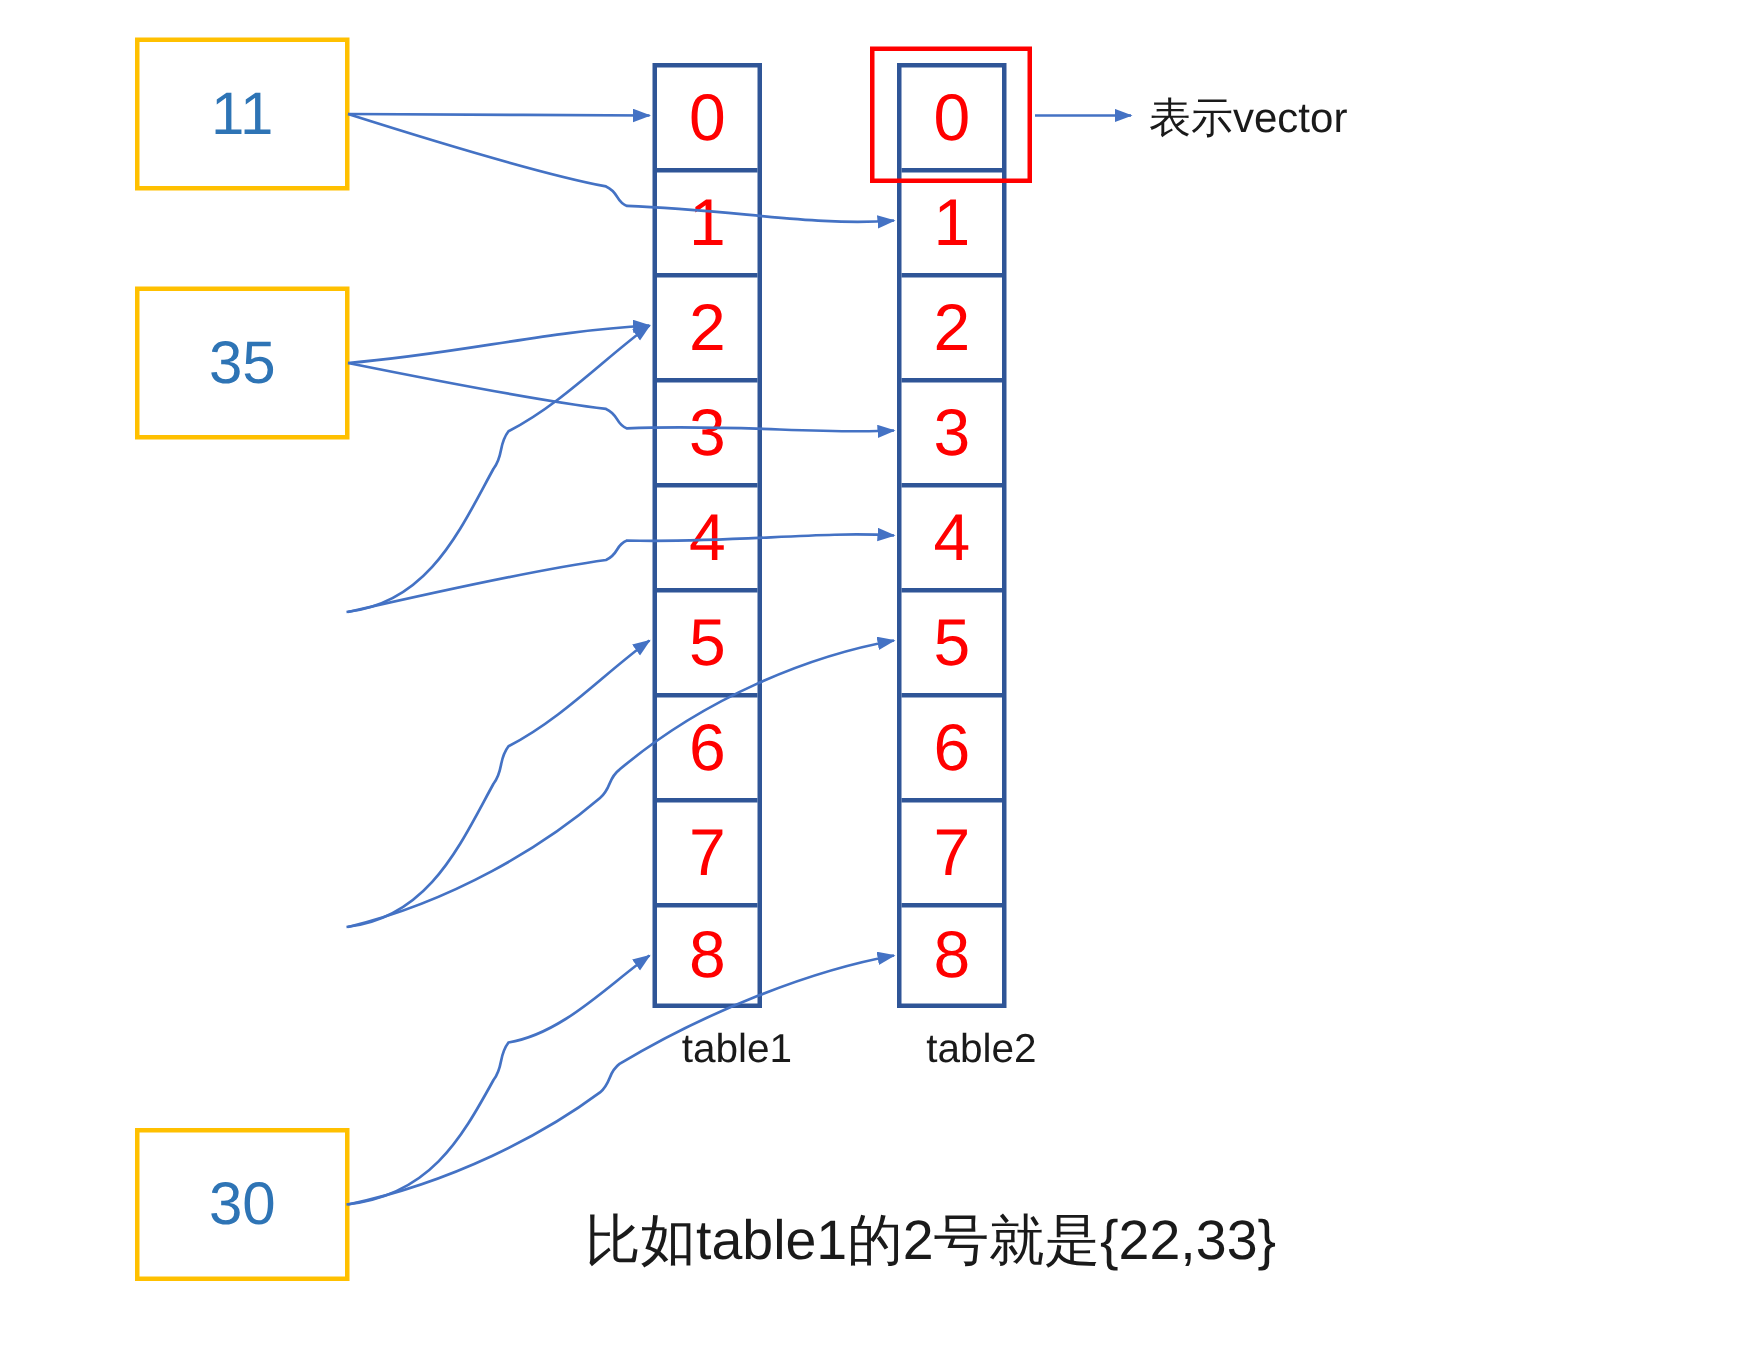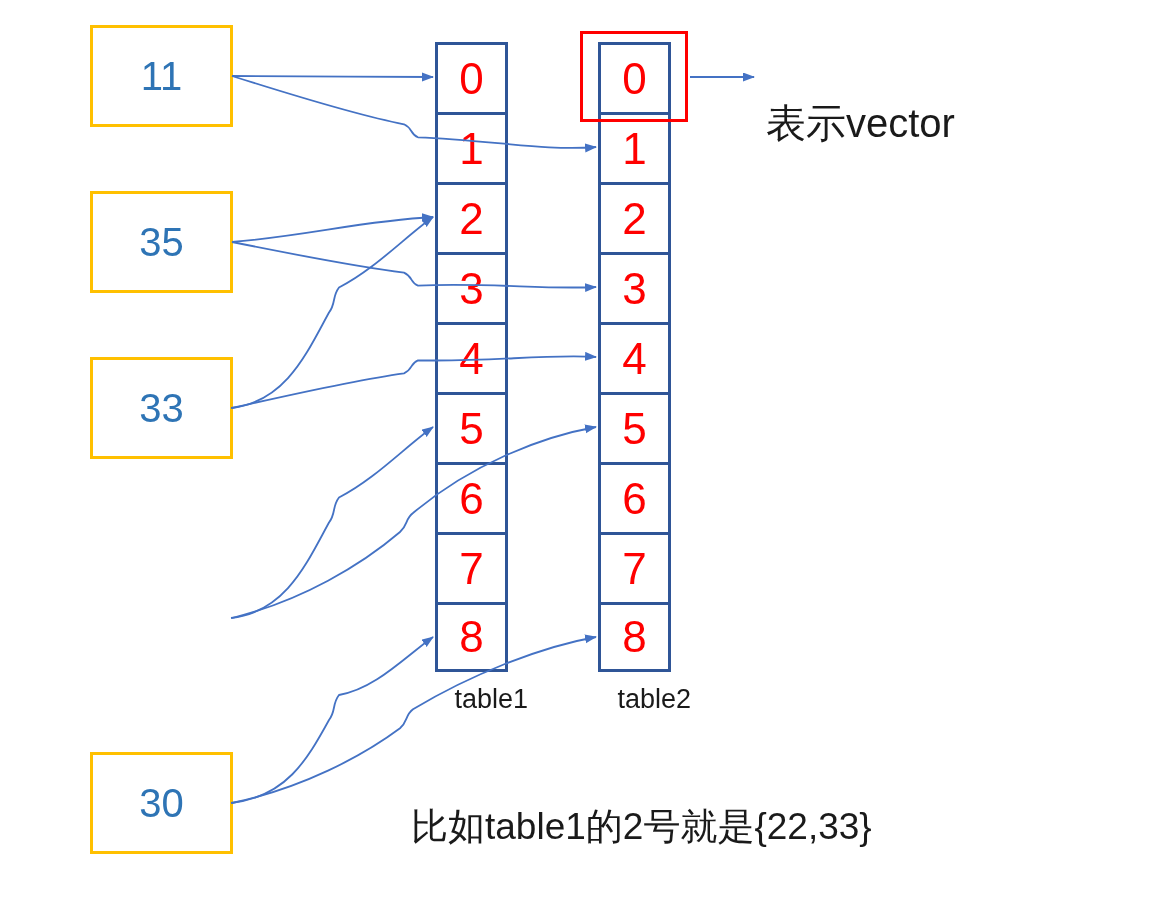--- a/index.html
+++ b/index.html
@@ -22,23 +22,23 @@
   .cell:last-child{border-bottom:none;height:64px;}
 
   .tlabel{position:absolute;top:684px;width:113px;text-align:right;
           font-size:27px;color:var(--c-text,#1A1A1A);}
 
   
   .highlight{position:absolute;left:580px;top:31px;width:108px;height:91px;
              box-sizing:border-box;border:3px solid var(--c-highlight,#FF0000);
              background:transparent;z-index:6;}
 
-  .vector-note{position:absolute;left:766px;top:60px;font-size:40px;
-               color:var(--c-text,#1A1A1A);white-space:nowrap;margin-top:36px;}
-  .example-note{position:absolute;left:411px;top:802px;font-size:37px;
+  .vector-note{position:absolute;left:766px;top:60px;font-size:28px;
+               color:var(--c-text,#1A1A1A);white-space:nowrap;}
+  .example-note{position:absolute;left:390px;top:802px;font-size:37px;
                 color:var(--c-text,#1A1A1A);white-space:nowrap;}
 
   .arrows{position:absolute;left:0;top:0;width:1176px;height:906px;
           z-index:5;pointer-events:none;}
 </style>
 </head>
 <body>
 
 <div id="canvas">
 
@@ -58,21 +58,20 @@
         <path d="M 231 618 C 286 612, 307 562.5, 329 522.5 c 7 -9, 3 -16, 10 -25 C 375 479, 405 447, 433 427" fill="none" stroke="#4472C4" stroke-width="1.8" marker-end="url(#ah)"></path>
         <path d="M 232 618 C 302 600.81, 362 564.52, 400 532.05 c 8 -7, 5 -13, 13 -19 C 470 465, 540 437, 596 427" fill="none" stroke="#4472C4" stroke-width="1.8" marker-end="url(#ah)"></path>
         <path d="M 231 803 C 286 797, 307 760, 329 720 c 7 -9, 3 -16, 10 -25 C 375 689, 405 657, 433 637" fill="none" stroke="#4472C4" stroke-width="1.8" marker-end="url(#ah)"></path>
         <path d="M 232 803 C 302 788.06, 362 756.52, 400 728.3 c 8 -7, 5 -13, 13 -19 C 470 675, 540 647, 596 637" fill="none" stroke="#4472C4" stroke-width="1.8" marker-end="url(#ah)"></path>
         <path d="M 690 77 L 754 77" fill="none" stroke="#4472C4" stroke-width="1.8" marker-end="url(#ah)"></path>
       </g>
   </svg>
 
   <div class="vbox" style="top:25px">11</div>
   <div class="vbox" style="top:191px">35</div>
-  <div class="vbox" style="top:357px">33</div>
   <div class="vbox" style="top:752px">30</div>
 
   <div class="col" style="left:435px">
     <div class="cell">0</div>
     <div class="cell">1</div>
     <div class="cell">2</div>
     <div class="cell">3</div>
     <div class="cell">4</div>
     <div class="cell">5</div>
     <div class="cell">6</div>

